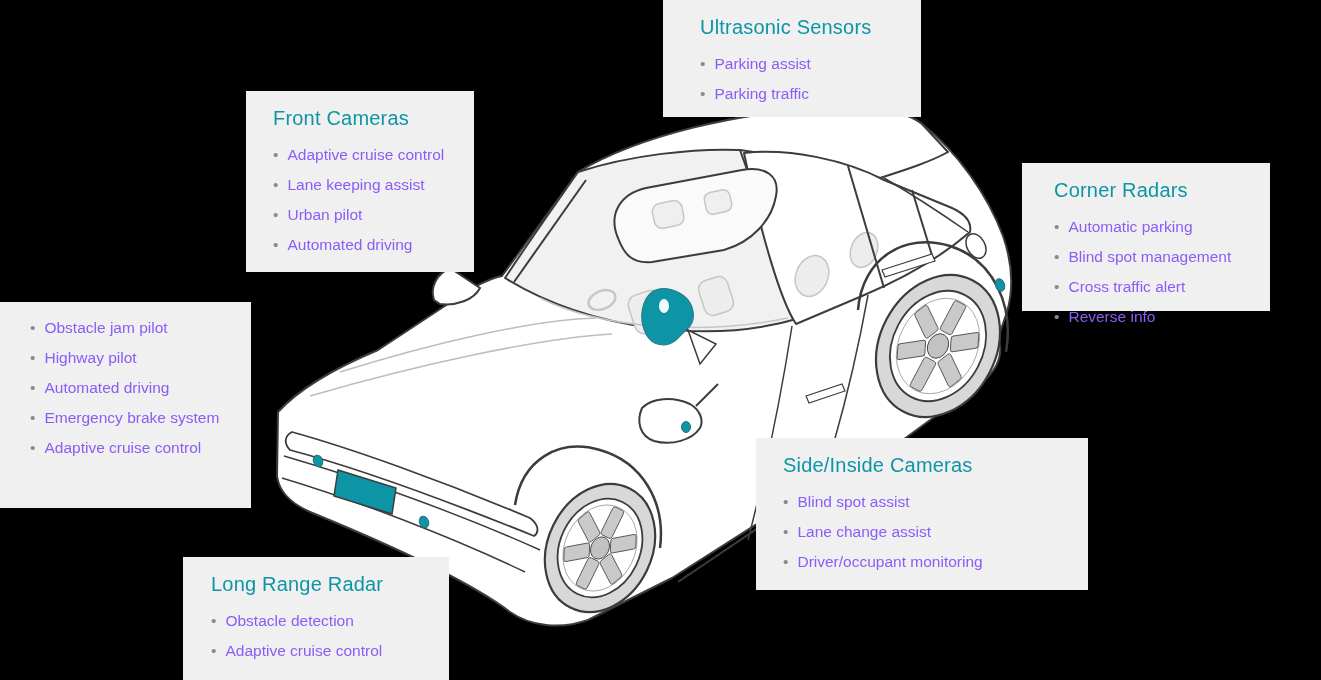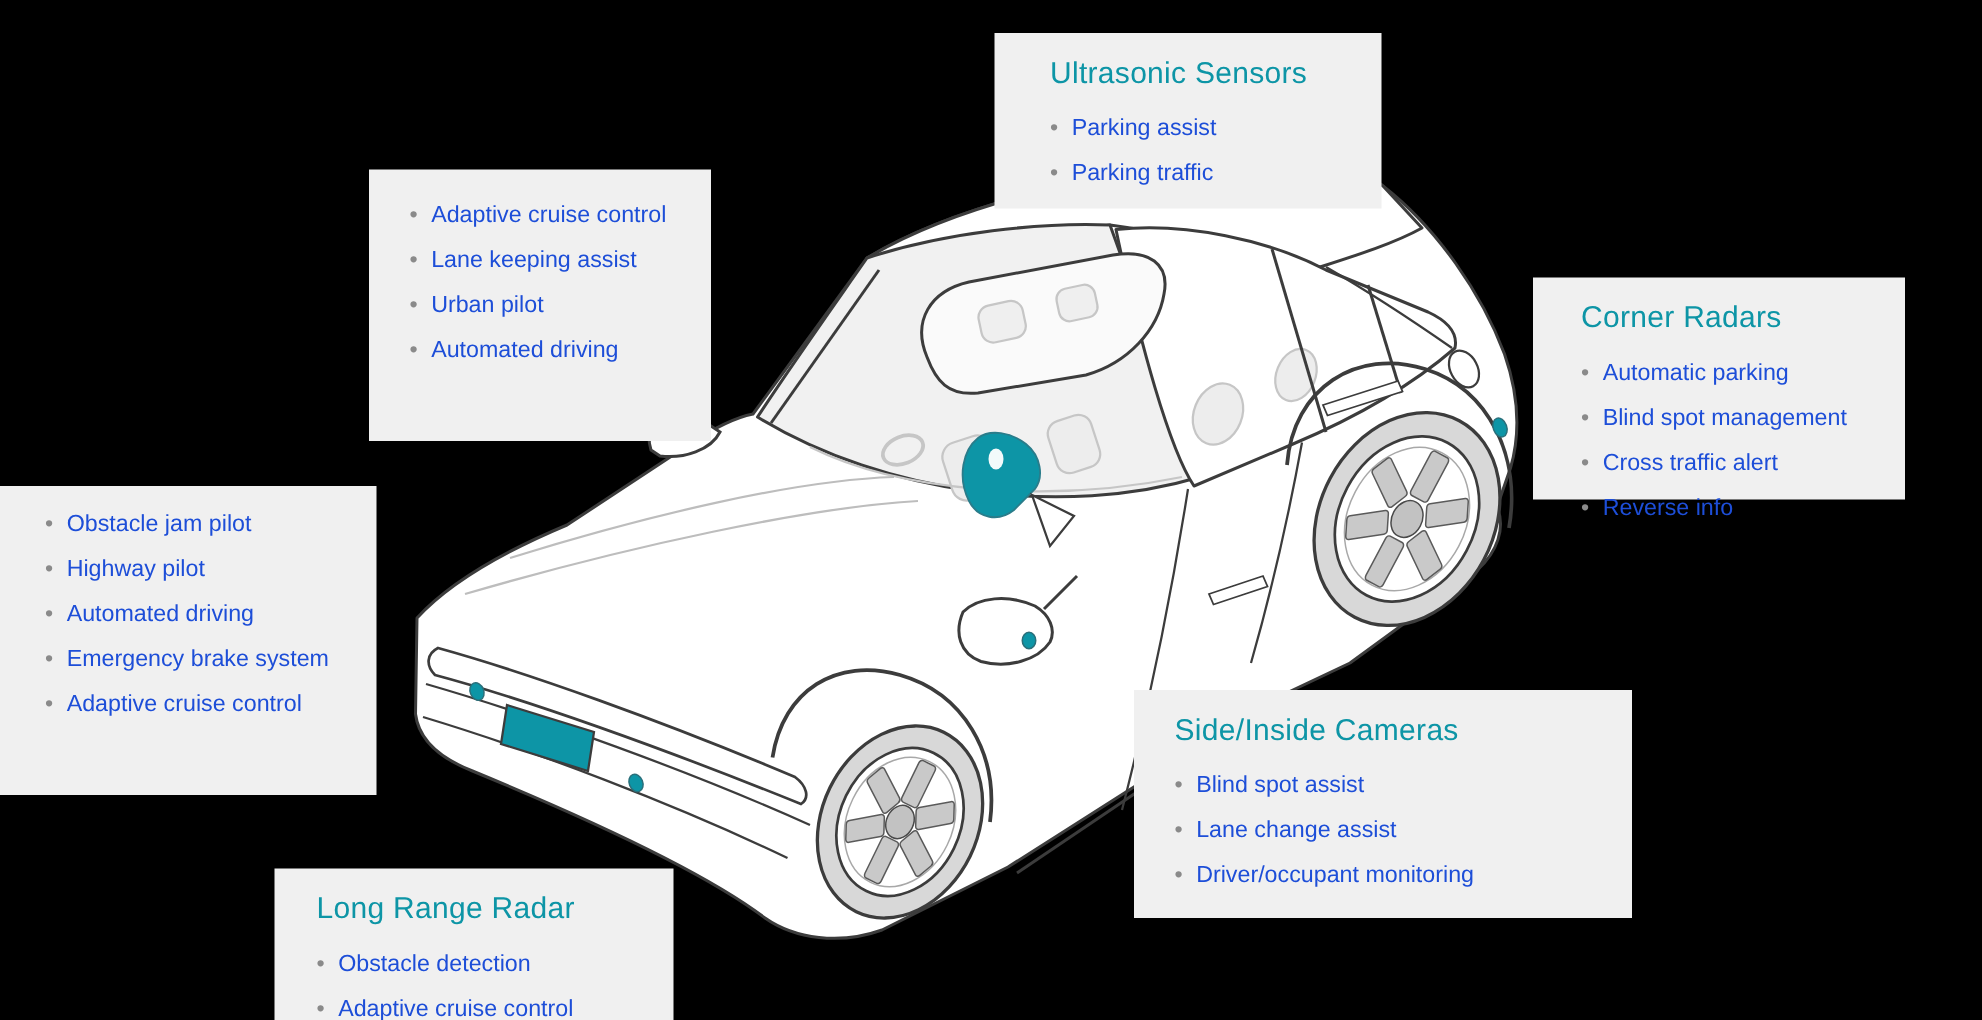--- a/index.html
+++ b/index.html
@@ -10,33 +10,32 @@
     overflow:hidden;
     font-family:"Liberation Sans", sans-serif;
   }
   #car-svg{position:absolute;left:0;top:0;z-index:1;}
   .callout{
     position:absolute;
     background:#f0f0f0;
     box-sizing:border-box;
     padding:16px 18px 12px 30px;
     z-index:2;
-    margin-top:22px;
   }
   .callout h2{
     margin:0 0 10px 0;
     font-size:20px;
     font-weight:400;
     color:#0d95a6;
     letter-spacing:0.2px;
   }
   .callout ul{margin:0;padding:0;list-style:none;}
   .callout li{
     font-size:15.5px;
-    color:#1d4ed8;
+    color:#8b5cf6;
     line-height:30px;
     white-space:nowrap;
   }
   .callout li::before{content:"•";margin-right:9px;color:#8a8a8a;}
   #co-ultrasonic{left:663px;top:0;width:258px;height:117px;padding-left:37px;}
   #co-front{left:246px;top:91px;width:228px;height:181px;padding-left:27px;}
   #co-corner{left:1022px;top:163px;width:248px;height:148px;padding-left:32px;}
   #co-lidar{left:0;top:302px;width:251px;height:206px;padding-top:11px;}
   #co-side{left:756px;top:438px;width:332px;height:152px;padding-left:27px;}
   #co-long{left:183px;top:557px;width:266px;height:125px;padding-left:28px;}
@@ -216,20 +215,21 @@
 
 <div class="callout" id="co-ultrasonic">
   <h2>Ultrasonic Sensors</h2>
   <ul>
       <li>Parking assist</li>
       <li>Parking traffic</li>
     </ul>
 </div>
 
 <div class="callout" id="co-front">
+  <h2>Front Cameras</h2>
   <ul>
       <li>Adaptive cruise control</li>
       <li>Lane keeping assist</li>
       <li>Urban pilot</li>
       <li>Automated driving</li>
     </ul>
 </div>
 
 <div class="callout" id="co-corner">
   <h2>Corner Radars</h2>

